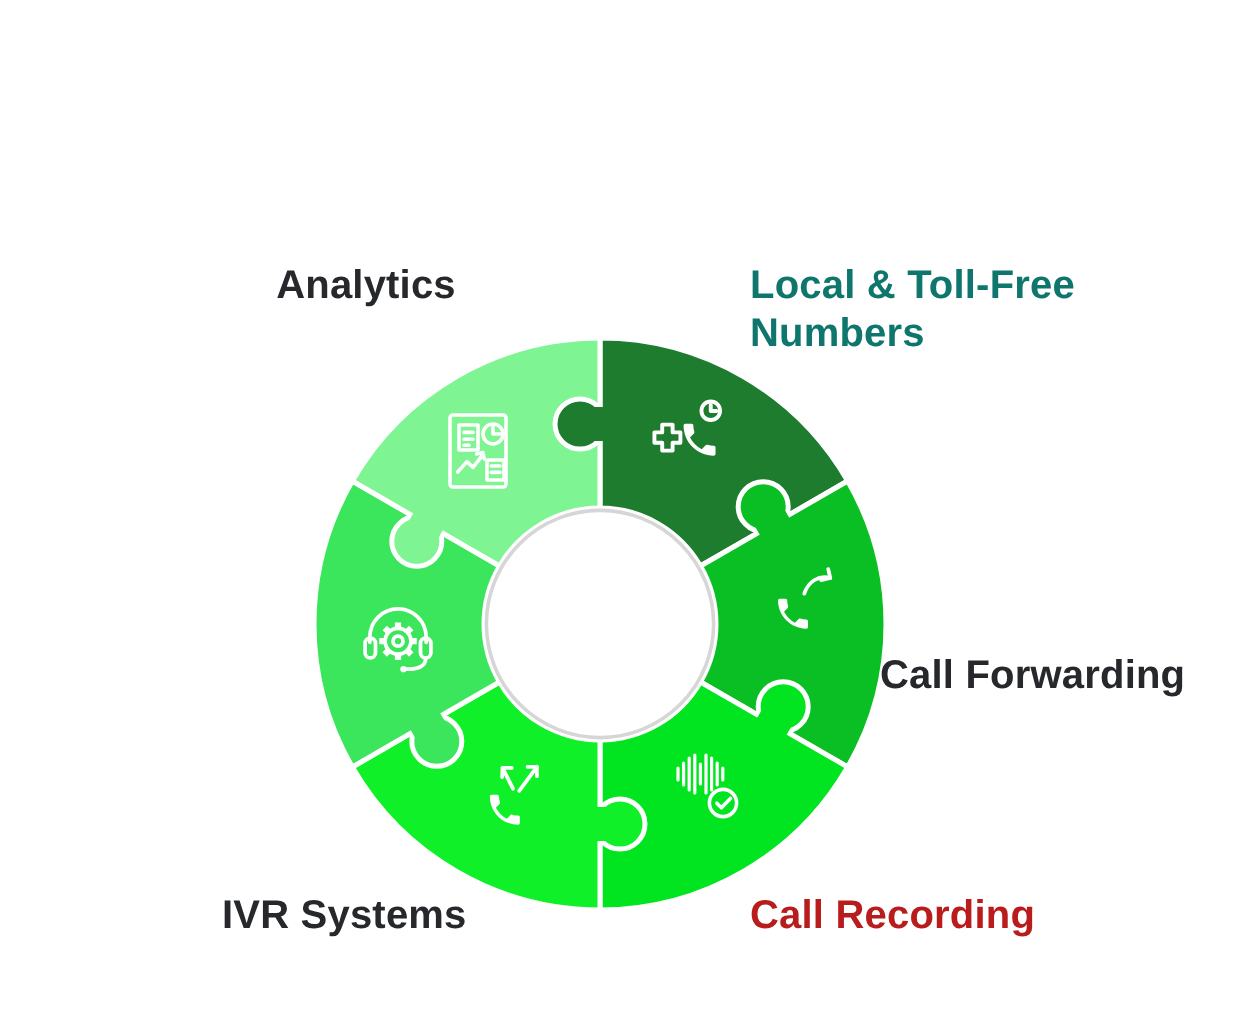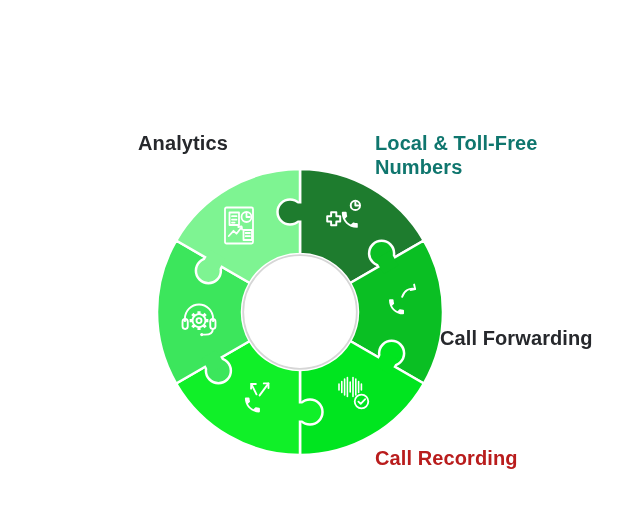--- a/index.html
+++ b/index.html
@@ -126,15 +126,16 @@
 
   <div class="lbl" style="left: 375px; top: 131px; width: 190px; color: #0f766e;">
     <div>Local &amp; Toll-Free</div>
     <div>Numbers</div>
   </div>
 
   <div class="lbl" style="left: 440px; top: 302px; width: 160px; color: rgb(38, 40, 44); margin-top: 24px;">Call Forwarding</div>
 
   <div class="lbl" style="left: 375px; top: 446px; width: 160px; color: #b91c1c;">Call Recording</div>
 
+  <div class="lbl" style="left: 111px; top: 446px; width: 140px; color: rgb(38, 40, 44);">IVR Systems</div>
 
 
 </div>
 
 </body></html>

